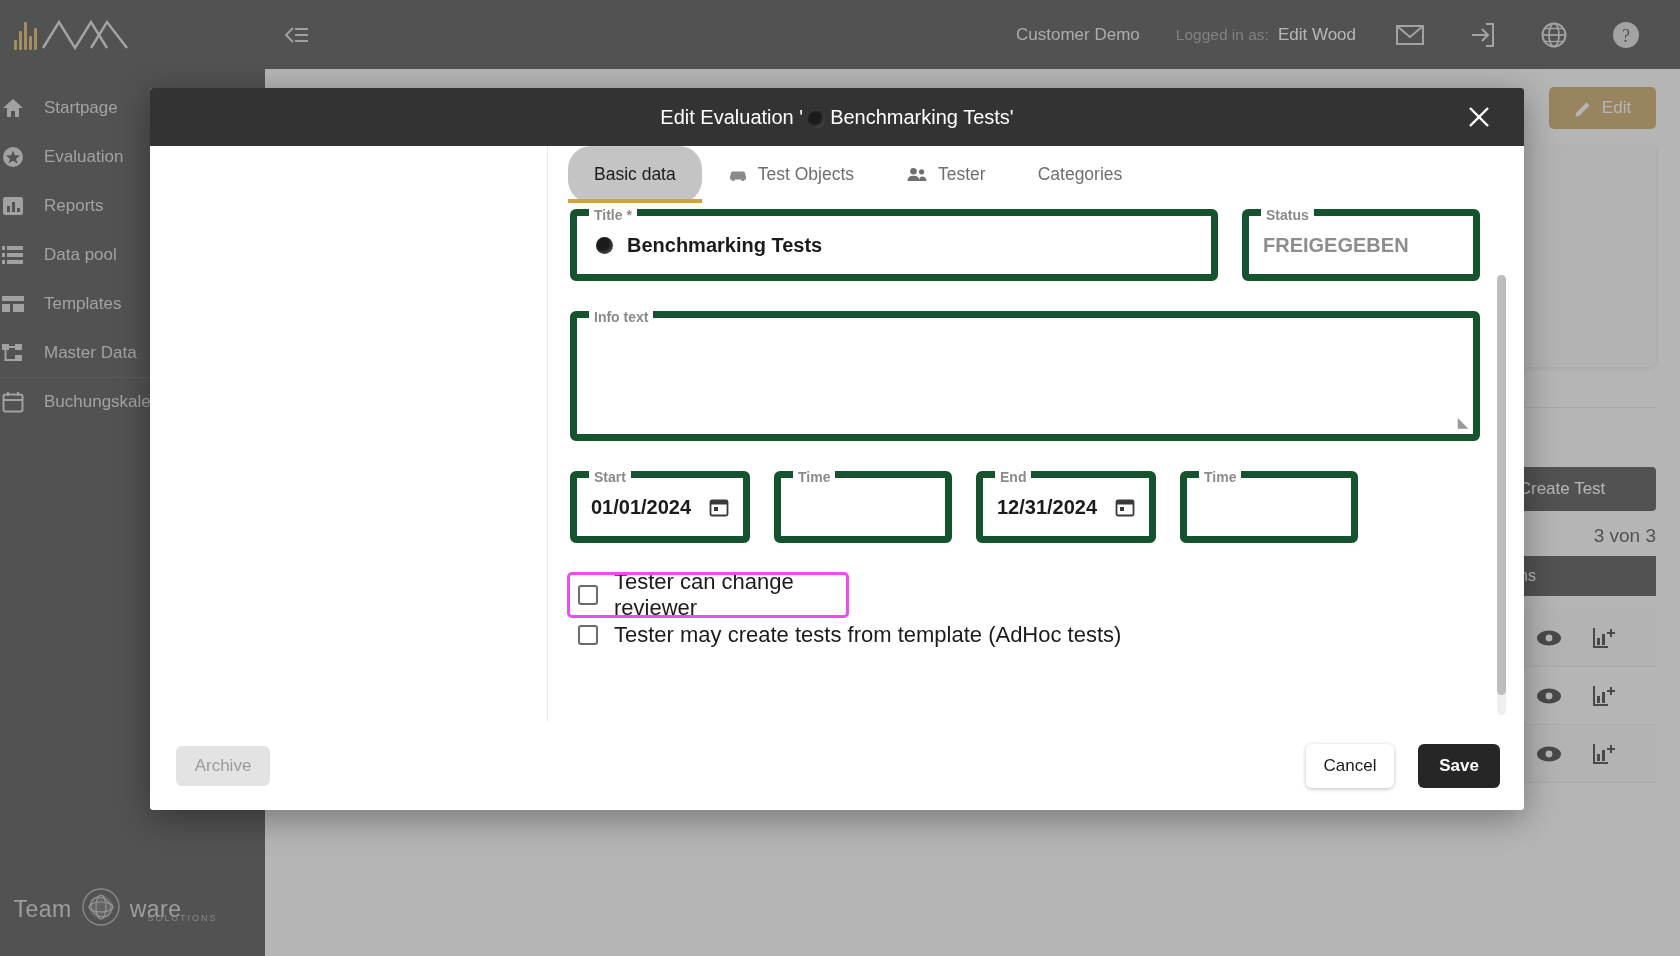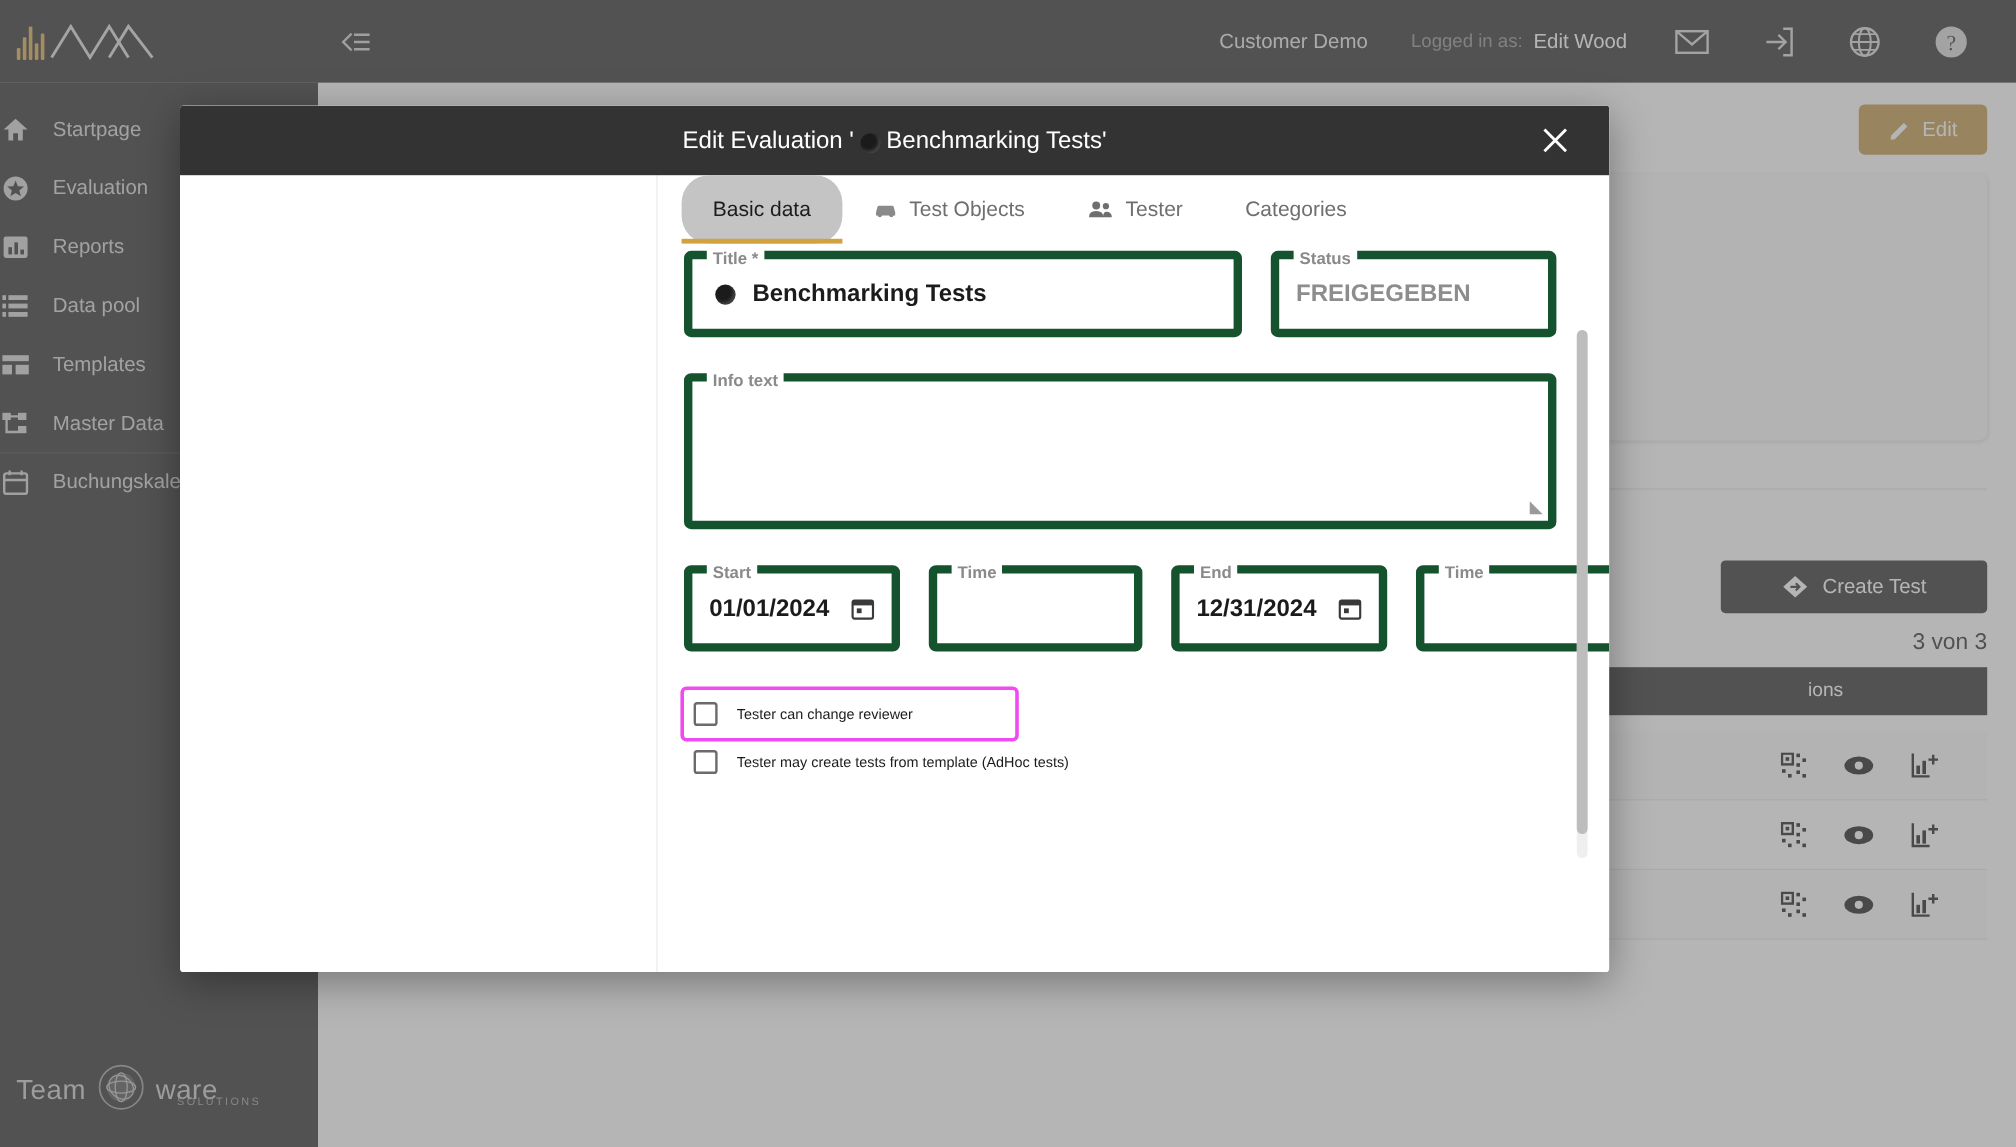--- a/index.html
+++ b/index.html
@@ -99,21 +99,21 @@
     display: flex; align-items: center; justify-content: flex-end; gap: 30px; padding-right: 40px;
   }
   .pc-trow .ricon { color: #111; display: flex; }
   .pc-trow:nth-of-type(odd) { background: #fafafa; }
 
   .scrim { position: absolute; inset: 0; background: rgba(120,120,120,.55); }
 
   
   .modal {
     position: absolute; left: 150px; top: 88px;
-    width: 1191px; height: 722px;
+    width: 1374px; height: 722px;
     background: #ffffff; border-radius: 3px;
     box-shadow: 0 8px 34px rgba(0,0,0,.35);
     display: flex; flex-direction: column; overflow: hidden;
   }
   .modal-head {
     height: 58px; background: #333333; color: #fff;
     display: flex; align-items: center; justify-content: center;
     position: relative; flex: 0 0 58px;
   }
   .modal-title { font-size: 20px; display: flex; align-items: center; gap: 0; }
@@ -177,21 +177,21 @@
   .checks { margin-top: 32px; }
   .check-line { display: flex; align-items: center; gap: 16px; height: 40px; padding: 0 8px; }
   .check-line.focused {
     outline: 3px solid #f04bf0; outline-offset: 0; border-radius: 2px;
     width: 276px;
   }
   .cbox {
     width: 20px; height: 20px; border: 2px solid #6b6b6b; border-radius: 3px;
     flex: 0 0 20px; background: #fff; cursor: pointer;
   }
-  .check-line .clabel { font-size: 12px; color: #1b1b1b; }
+  .check-line .clabel { font-size: 22px; color: #1b1b1b; }
 
   .vscroll {
     position: absolute; right: 18px; top: 72px; width: 9px; height: 440px;
     background: #efefef; border-radius: 5px;
   }
   .vscroll .thumb {
     position: absolute; left: 0; top: 0; width: 9px; height: 420px;
     background: #bdbdbd; border-radius: 5px;
   }
 
@@ -619,14 +619,27 @@
             </div>
           </div>
 
           <div class="vscroll">
             <div class="thumb"></div>
           </div>
         </div>
       </div>
     </div>
 
+    <div class="modal-foot">
+      <div class="btn btn-archive">
+        <span>Archive</span>
+      </div>
+      <div class="foot-right">
+        <div class="btn btn-cancel">
+          <span>Cancel</span>
+        </div>
+        <div class="btn btn-save">
+          <span>Save</span>
+        </div>
+      </div>
+    </div>
   </div>
 </div>
 
 </body></html>

